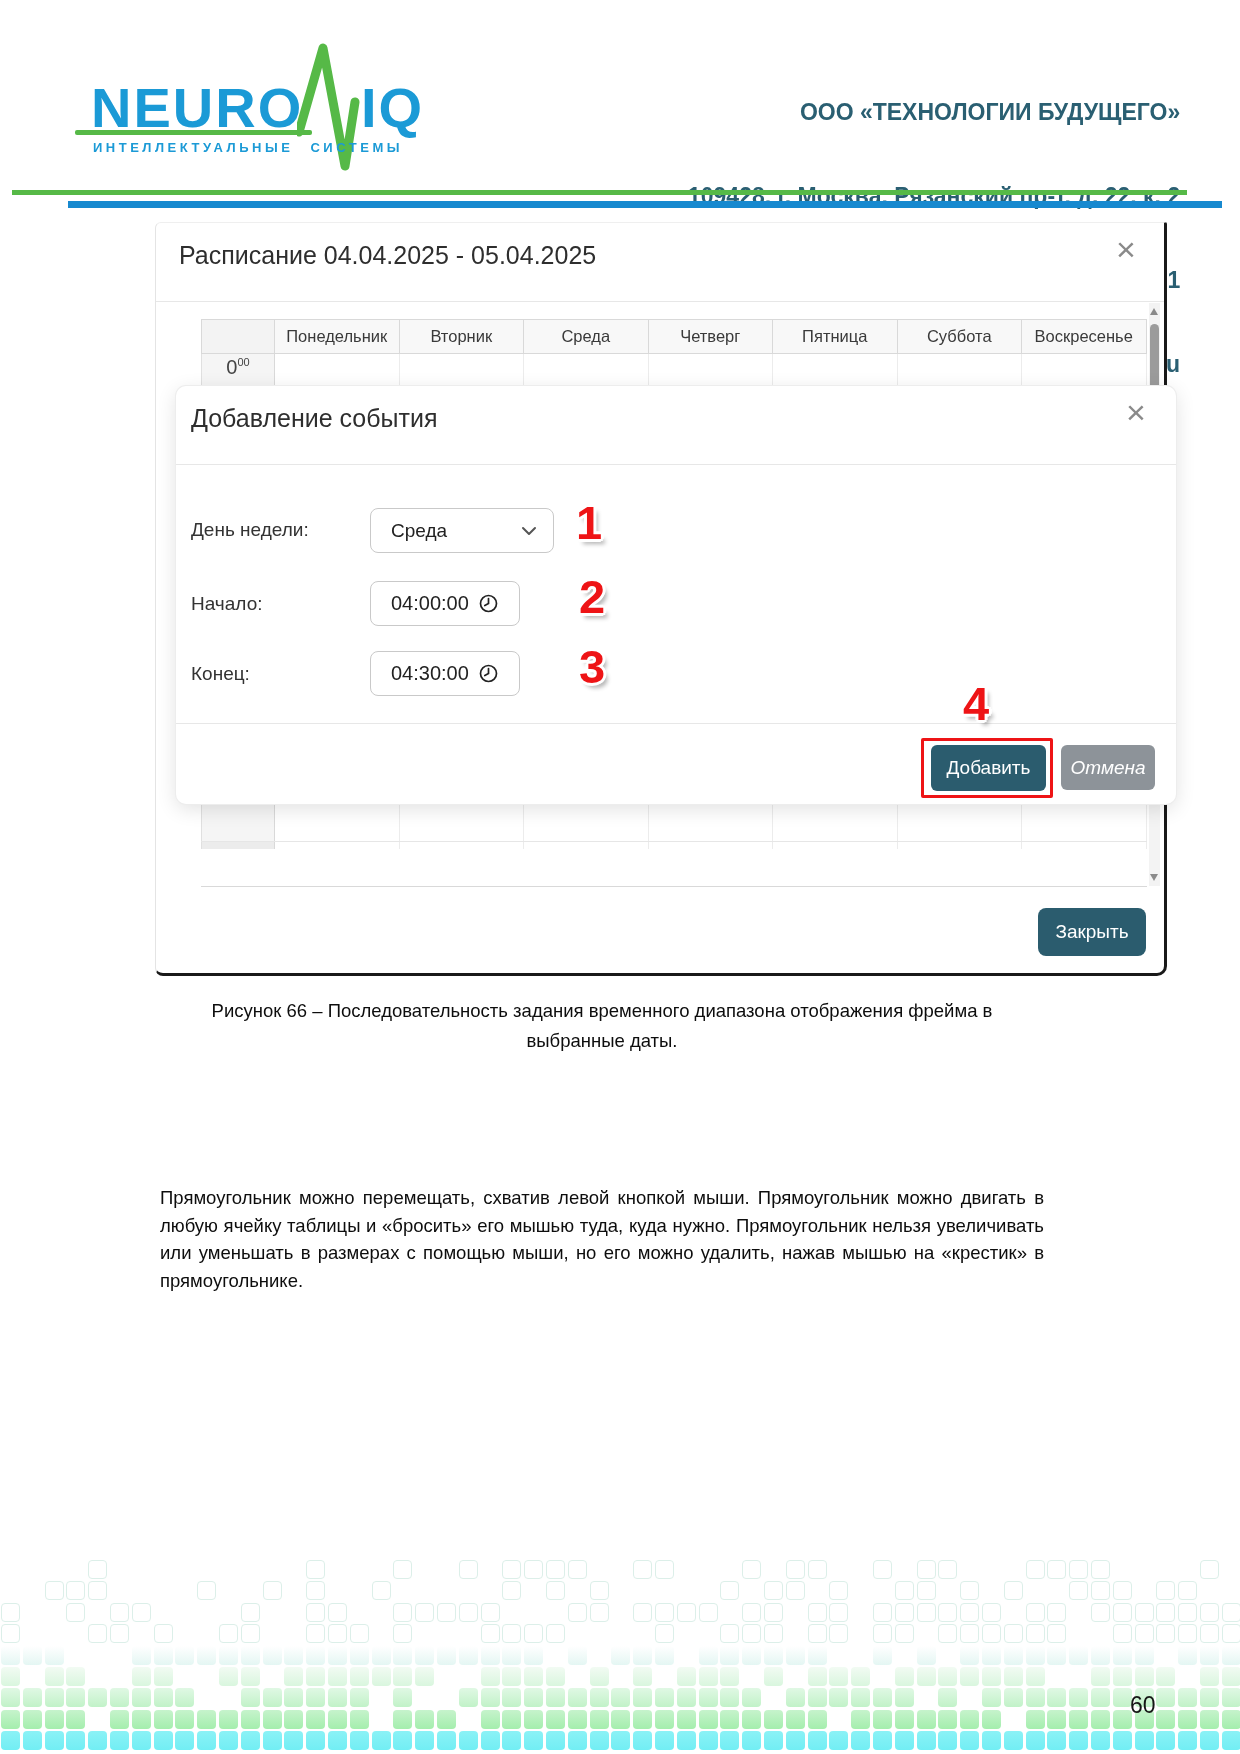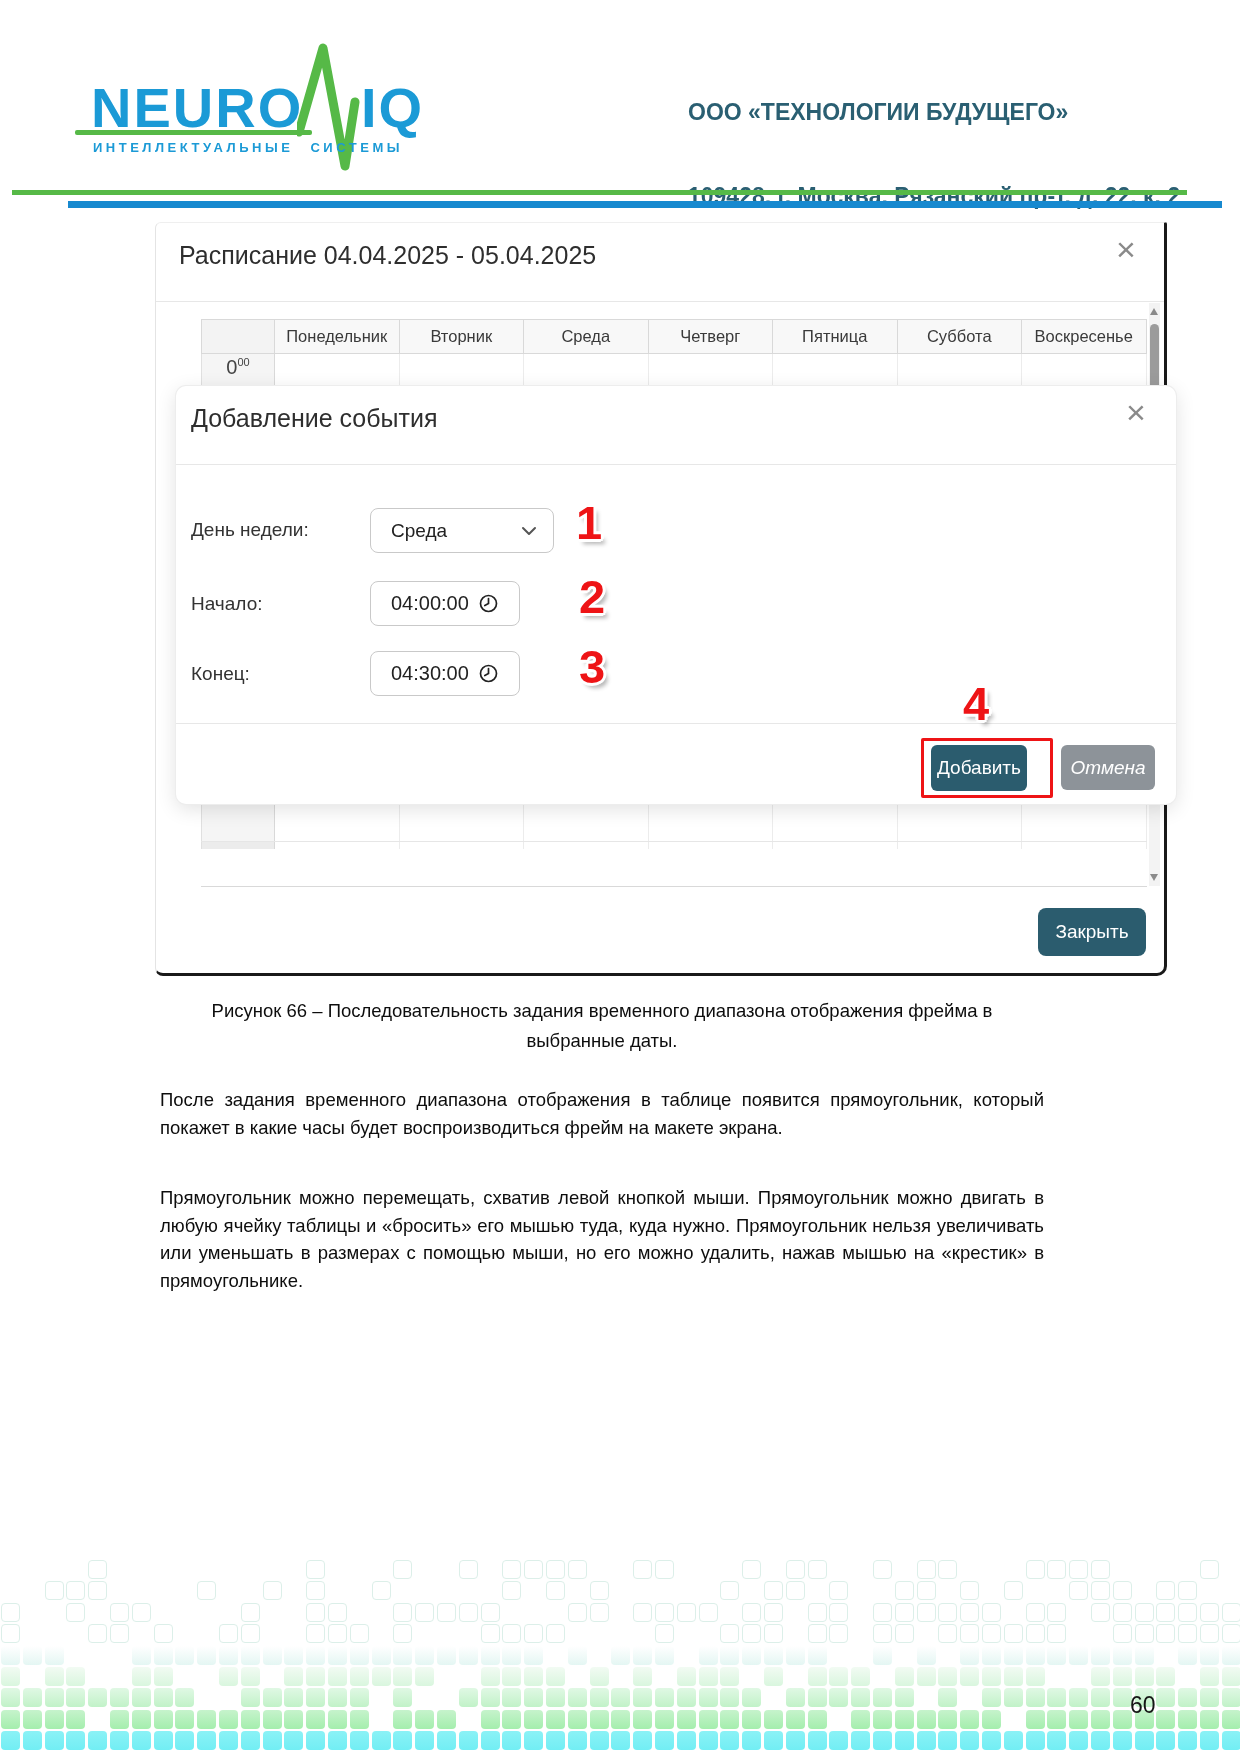--- a/index.html
+++ b/index.html
@@ -13,21 +13,21 @@
   .logo-iq { position:absolute; top:44px; left:286px; font-size:56px; font-weight:bold;
              color:#1b9ad6; letter-spacing:2px; line-height:1; }
   .logo-underline { position:absolute; left:0; top:94px; width:237px; height:5px;
                     background:#56b947; border-radius:2px; }
   .logo-pulse { position:absolute; left:222px; top:4px; }
   .logo-sub { position:absolute; left:18px; top:104px; font-size:13px; font-weight:bold;
               color:#1b9ad6; letter-spacing:3.5px; word-spacing:10px; }
 
   .company { position:absolute; left:688px; top:42px; font-size:23px; font-weight:bold;
              color:#2a5f72; line-height:28px; white-space:pre-wrap; }
-  .company div { margin:0; }
+  .company div { margin:0;text-align:right; }
   .company .email { margin-left:30px; }
 
   .rule-green { position:absolute; left:12px;  top:190px; width:1175px; height:5px; background:#56b947; }
   .rule-blue  { position:absolute; left:68px;  top:201px; width:1154px; height:7px; background:#1789cf; }
 
   
   .shot { position:absolute; left:155px; top:222px; width:1008px; height:750px; background:#fff;
           border-right:3px solid #191919; border-bottom:3px solid #191919;
           border-left:1px solid #e4e4e4; border-top:1px solid #efefef;
           border-radius:6px 2px 10px 8px; }
@@ -84,21 +84,21 @@
   .select-box .chev { margin-left:auto; }
   .time-box { position:absolute; left:194px; width:150px; height:45px; box-sizing:border-box;
               border:1px solid #c9c9c9; border-radius:8px; background:#fff; display:flex;
               align-items:center; padding-left:20px; font-size:20px; color:#222; }
   .tb-1 { top:195px; } .tb-2 { top:265px; }
   .clock { margin-left:10px; }
 
   .btn { position:absolute; display:flex; align-items:center; justify-content:center;
          color:#fff; border-radius:6px; font-size:19px; cursor:default; }
   .btn-teal { background:#2b5c6e; }
-  .btn-add    { left:755px; top:359px; width:96px; height:46px; z-index:4; }
+  .btn-add    { left:755px; top:359px; width:115px; height:46px; z-index:4; }
   .btn-cancel { left:885px; top:359px; width:94px;  height:45px; background:#8d9399;font-style:italic; }
   .btn-closeo { left:882px; top:685px; width:108px; height:48px; border-radius:8px; }
 
   
   .step { position:absolute; font-weight:bold; font-size:47px; line-height:1; color:#ee1416; z-index:5;
           text-shadow:-2px -2px 0 #fff, 2px -2px 0 #fff, -2px 2px 0 #fff, 2px 2px 0 #fff,
                       0 -3px 0 #fff, 0 3px 0 #fff, -3px 0 0 #fff, 3px 0 0 #fff,
                       4px 5px 4px rgba(0,0,0,.30); }
   .st-1 { left:400px; top:113px; } .st-2 { left:403px; top:187px; }
   .st-3 { left:403px; top:257px; } .st-4 { left:787px; top:294px; }
@@ -240,21 +240,20 @@
       <div class="step st-4" style="color: rgb(238, 20, 22);">4</div>
       <div class="anno-box" style="border-color: rgb(238, 20, 22);"></div>
       <div class="btn btn-teal btn-add" style="background: rgb(43, 92, 110);">Добавить</div>
       <div class="btn btn-cancel" style="background: rgb(141, 147, 153);">Отмена</div>
     </div>
 
     <div class="btn btn-teal btn-closeo" style="background: rgb(43, 92, 110);">Закрыть</div>
   </div>
 
   <div class="caption">Рисунок 66 – Последовательность задания временного диапазона отображения фрейма в выбранные даты.</div>
-  <div class="para para-1">После задания временного диапазона отображения в таблице появится прямоугольник, который покажет в какие часы будет воспроизводиться фрейм на макете экрана.</div>
   <div class="para para-2">Прямоугольник можно перемещать, схватив левой кнопкой мыши. Прямоугольник можно двигать в любую ячейку таблицы и «бросить» его мышью туда, куда нужно. Прямоугольник нельзя увеличивать или уменьшать в размерах с помощью мыши, но его можно удалить, нажав мышью на «крестик» в прямоугольнике.</div>
 
   <div class="mosaic" id="mosaic">
       <div class="sq" style="left: 88.2px; top: 0px; border: 1px solid rgb(220, 239, 233);"></div>
       <div class="sq" style="left: 306.2px; top: 0px; border: 1px solid rgb(220, 239, 233);"></div>
       <div class="sq" style="left: 393.4px; top: 0px; border: 1px solid rgb(220, 239, 233);"></div>
       <div class="sq" style="left: 458.8px; top: 0px; border: 1px solid rgb(220, 239, 233);"></div>
       <div class="sq" style="left: 502.4px; top: 0px; border: 1px solid rgb(220, 239, 233);"></div>
       <div class="sq" style="left: 524.2px; top: 0px; border: 1px solid rgb(220, 239, 233);"></div>
       <div class="sq" style="left: 546px; top: 0px; border: 1px solid rgb(220, 239, 233);"></div>

